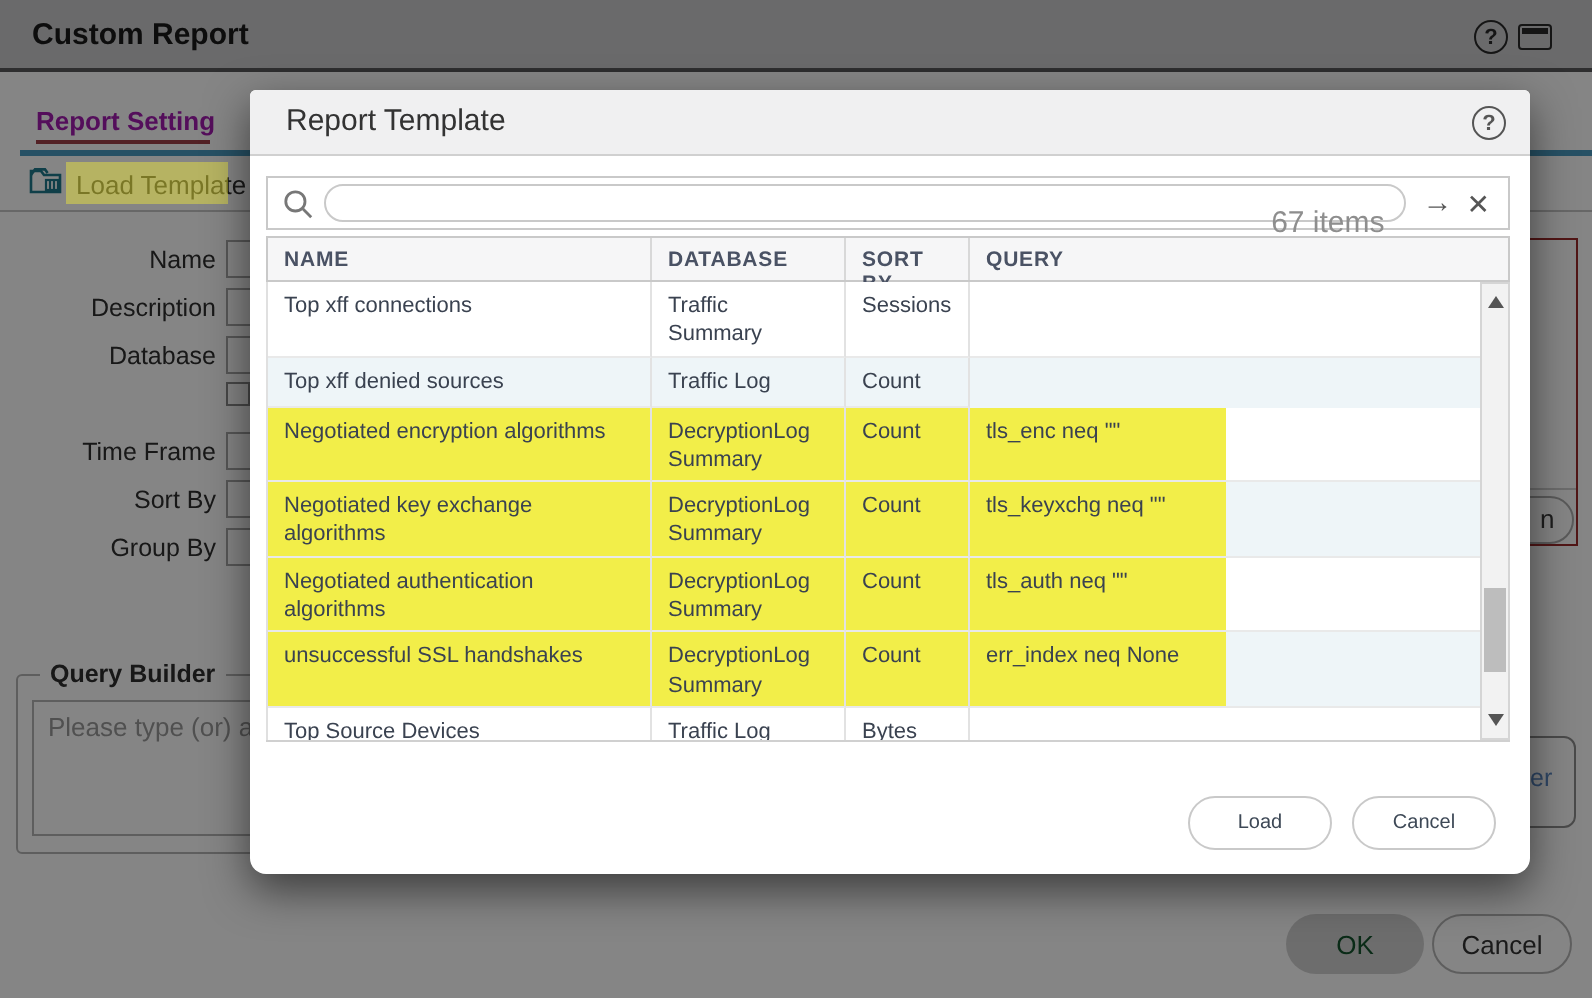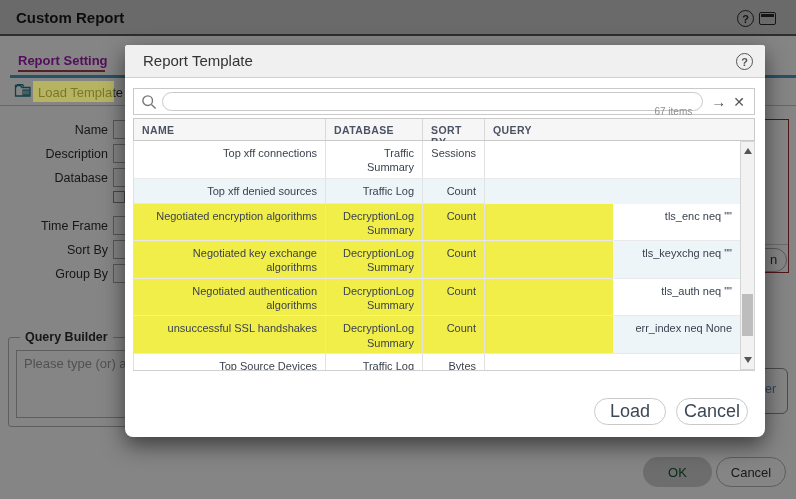--- a/index.html
+++ b/index.html
@@ -56,49 +56,49 @@
   .modal-header { position:absolute; left:0; top:0; width:100%; height:33px; background:#f0f0f1;
                   border-bottom:1px solid #d0d0d0; border-radius:3px 3px 0 0; }
   .modal-title { position:absolute; left:18px; top:7px; font-size:15px; color:#333; }
   .modal-help { position:absolute; left:611px; top:8px; border-color:#555; color:#555; }
 
   .searchbar { position:absolute; left:8px; top:43px; width:622px; height:27px; border:1px solid #c9c9c9; background:#fff;
                display:flex; align-items:center; }
   .search-glyph { margin:0 2px 0 7px; display:flex; }
   .search-pill { flex:1; height:19px; border:1px solid #c9c9c9; border-radius:10px; display:flex; align-items:center;
                  justify-content:flex-end; padding-right:10px; margin:0 5px 0 3px; }
-  .items-count { font-size:10px; color:#8e8e8e;margin-top:20px; }
+  .items-count { font-size:15px; color:#8e8e8e;margin-top:20px; }
   .arrow-icon { font-size:15px; color:#555; margin:0 7px 0 3px; cursor:pointer; }
   .x-icon { font-size:14px; color:#555; margin-right:9px; cursor:pointer; }
 
   .tbl-header { position:absolute; left:8px; top:73px; width:622px; height:23px; display:flex; background:#f6f6f7;
                 border:1px solid #c9c9c9; }
   .th { font-size:10.5px; font-weight:700; color:#4a5264; letter-spacing:.4px; padding:5px 8px 0; border-right:1px solid #d8d8d8; }
   .th.c0{width:192px}.th.c1{width:97px}.th.c2{width:62px}.th.c3{flex:1; border-right:none}
 
-  .tbl-body { position:absolute; left:8px; top:96px; width:622px; height:230px; display:flex; border-bottom:1px solid #d0d0d0;text-align:right; }
+  .tbl-body { position:absolute; left:8px; top:96px; width:622px; height:230px; display:flex; border-bottom:1px solid #d0d0d0; }
   .rows-col { width:607px; overflow:hidden; border-left:1px solid #e0e0e0; }
   .trow { display:flex; min-height:25px; background:#fff; cursor:pointer; }
   .trow.alt { background:#eef5f8; }
   .tcell { font-size:11px; color:#3a4250; line-height:1.3; padding:5px 8px 3px; border-right:1px solid #e2e2e2;
            border-bottom:1px solid #e9e9e9; }
   .tcell.c0{width:192px}.tcell.c1{width:97px}.tcell.c2{width:62px}.tcell.c3{flex:1; border-right:none}
   .trow.hl .tcell.c0,.trow.hl .tcell.c1,.trow.hl .tcell.c2 { background:#f2ee49; }
   .trow.hl .tcell.c3 { background:linear-gradient(to right,#f2ee49 0,#f2ee49 128px,rgba(0,0,0,0) 128px); }
 
   .scroll-col { width:15px; background:#f2f2f2; border:1px solid #d5d5d5; border-left:1px solid #d5d5d5; position:relative; }
   .scroll-up, .scroll-down { position:absolute; left:0; width:100%; height:14px; display:flex; align-items:center; justify-content:center; cursor:pointer; }
   .scroll-up { top:2px; } .scroll-down { bottom:2px; }
   .tri-up { width:0; height:0; border-left:4px solid transparent; border-right:4px solid transparent; border-bottom:6px solid #555; }
   .tri-down { width:0; height:0; border-left:4px solid transparent; border-right:4px solid transparent; border-top:6px solid #555; }
   .scroll-thumb { position:absolute; left:1px; top:152px; width:11px; height:42px; background:#bdbdbd; cursor:pointer; }
 
   .modal-footer { position:absolute; right:17px; bottom:12px; display:flex; gap:10px; }
   .modal-btn { width:72px; height:27px; border-radius:14px; border:1px solid #c9c9c9; background:#fff; color:#3d4856;
-               font-size:18px; display:flex; align-items:center; justify-content:center; cursor:pointer; }
+               font-size:10px; display:flex; align-items:center; justify-content:center; cursor:pointer; }
 </style>
 </head>
 <body>
 
 <div class="page">
 
   <div class="titlebar">
     <div class="titlebar-text">Custom Report</div>
     <div class="help-circle tb-help">?</div>
     <div class="win-icon"></div>

